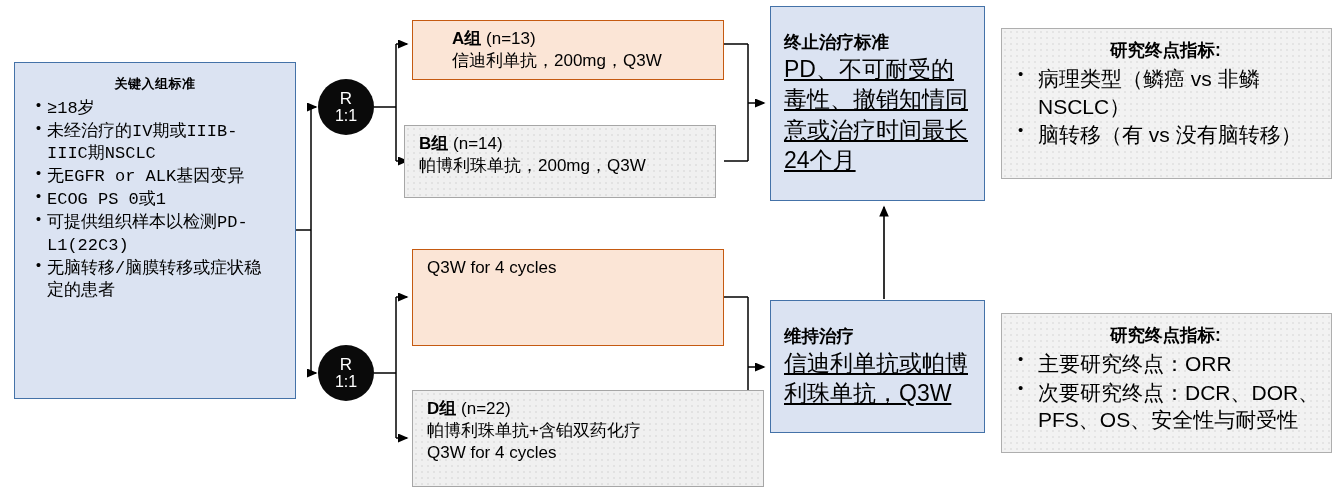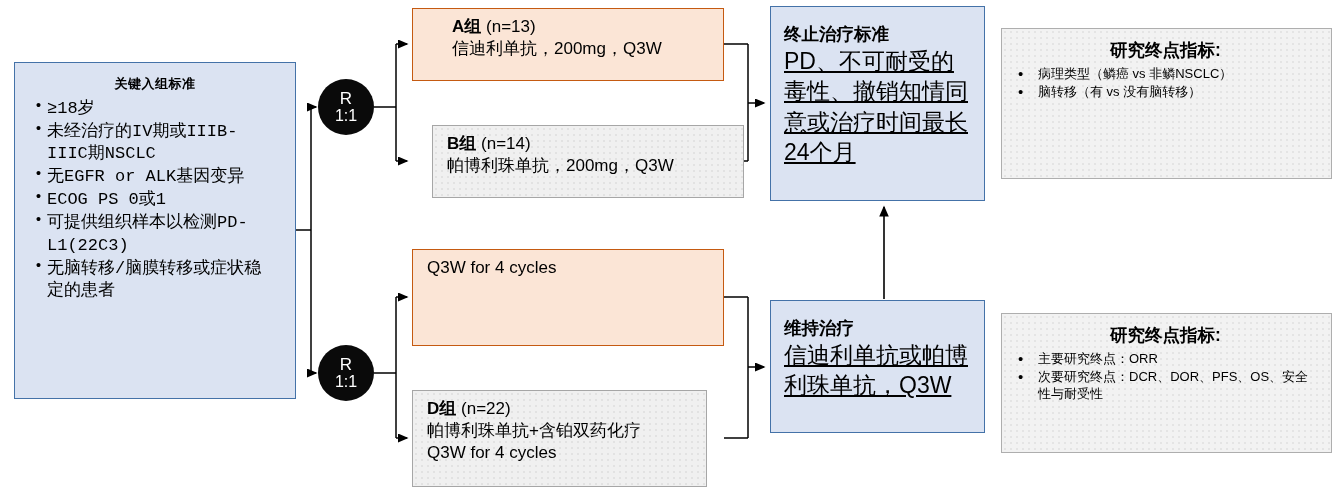--- a/index.html
+++ b/index.html
@@ -45,46 +45,46 @@
   .arm{padding:7px 12px 6px 14px;}
   .arm .line{font-size:17px;line-height:1.30;white-space:nowrap;}
   .arm .grp{font-weight:bold;}
   .arm .n{font-weight:normal;}
   .orange{background:#fbe5d6;border:1.4px solid #c55a11;}
   .grey{
     background:#f0f0f0;border:1.4px solid #a6a6a6;
     background-image:radial-gradient(#e2e2e2 .9px, transparent 1px);
     background-size:6px 6px;
   }
-  #armA{left:412px;top:8px;width:312px;height:73px;padding-left:39px;}
-  #armB{left:432px;top:125px;width:312px;height:73px;}
+  #armA{left:412px;top:20px;width:312px;height:60px;padding-left:39px;}
+  #armB{left:404px;top:125px;width:312px;height:73px;}
   #armC{left:412px;top:249px;width:312px;height:97px;}
-  #armD{left:412px;top:390px;width:295px;height:97px;}
+  #armD{left:412px;top:390px;width:352px;height:97px;}
 
   
   .bluebox{
     background:#dbe3f2;border:1.5px solid #4472a8;
-    padding:16px 11px 6px 13px;
+    padding:24px 11px 6px 13px;
   }
   .bluebox .hd{font-size:17.5px;font-weight:bold;line-height:1.32;}
   .bluebox .bd{font-size:23px;line-height:1.32;text-decoration:underline;}
   #stopbox{left:770px;top:6px;width:215px;height:195px;}
   #maintbox{left:770px;top:300px;width:215px;height:133px;}
 
   
   .panel{
     background:#f2f2f2;border:1.2px solid #aeaeae;
     background-image:radial-gradient(#e4e4e4 .9px, transparent 1px);
     background-size:6px 6px;
     padding:7px 10px 7px 8px;
   }
   .panel .ptitle{font-size:17.5px;font-weight:bold;text-align:center;margin:2px 0 3px 0;}
   .panel ul{list-style:none;margin:0;padding:0;}
   .panel li{
-    font-size:13px;line-height:1.32;padding-left:28px;position:relative;margin-bottom:1px;
+    font-size:21px;line-height:1.32;padding-left:28px;position:relative;margin-bottom:1px;
   }
   .panel li:before{content:"\2022";position:absolute;left:8px;top:-1px;font-size:15px;}
   #stratbox{left:1001px;top:28px;width:331px;height:151px;}
   #endbox{left:1001px;top:313px;width:331px;height:140px;}
 
   svg.wires{position:absolute;left:0;top:0;width:1340px;height:496px;pointer-events:none;}
 </style>
 </head>
 <body>
 

